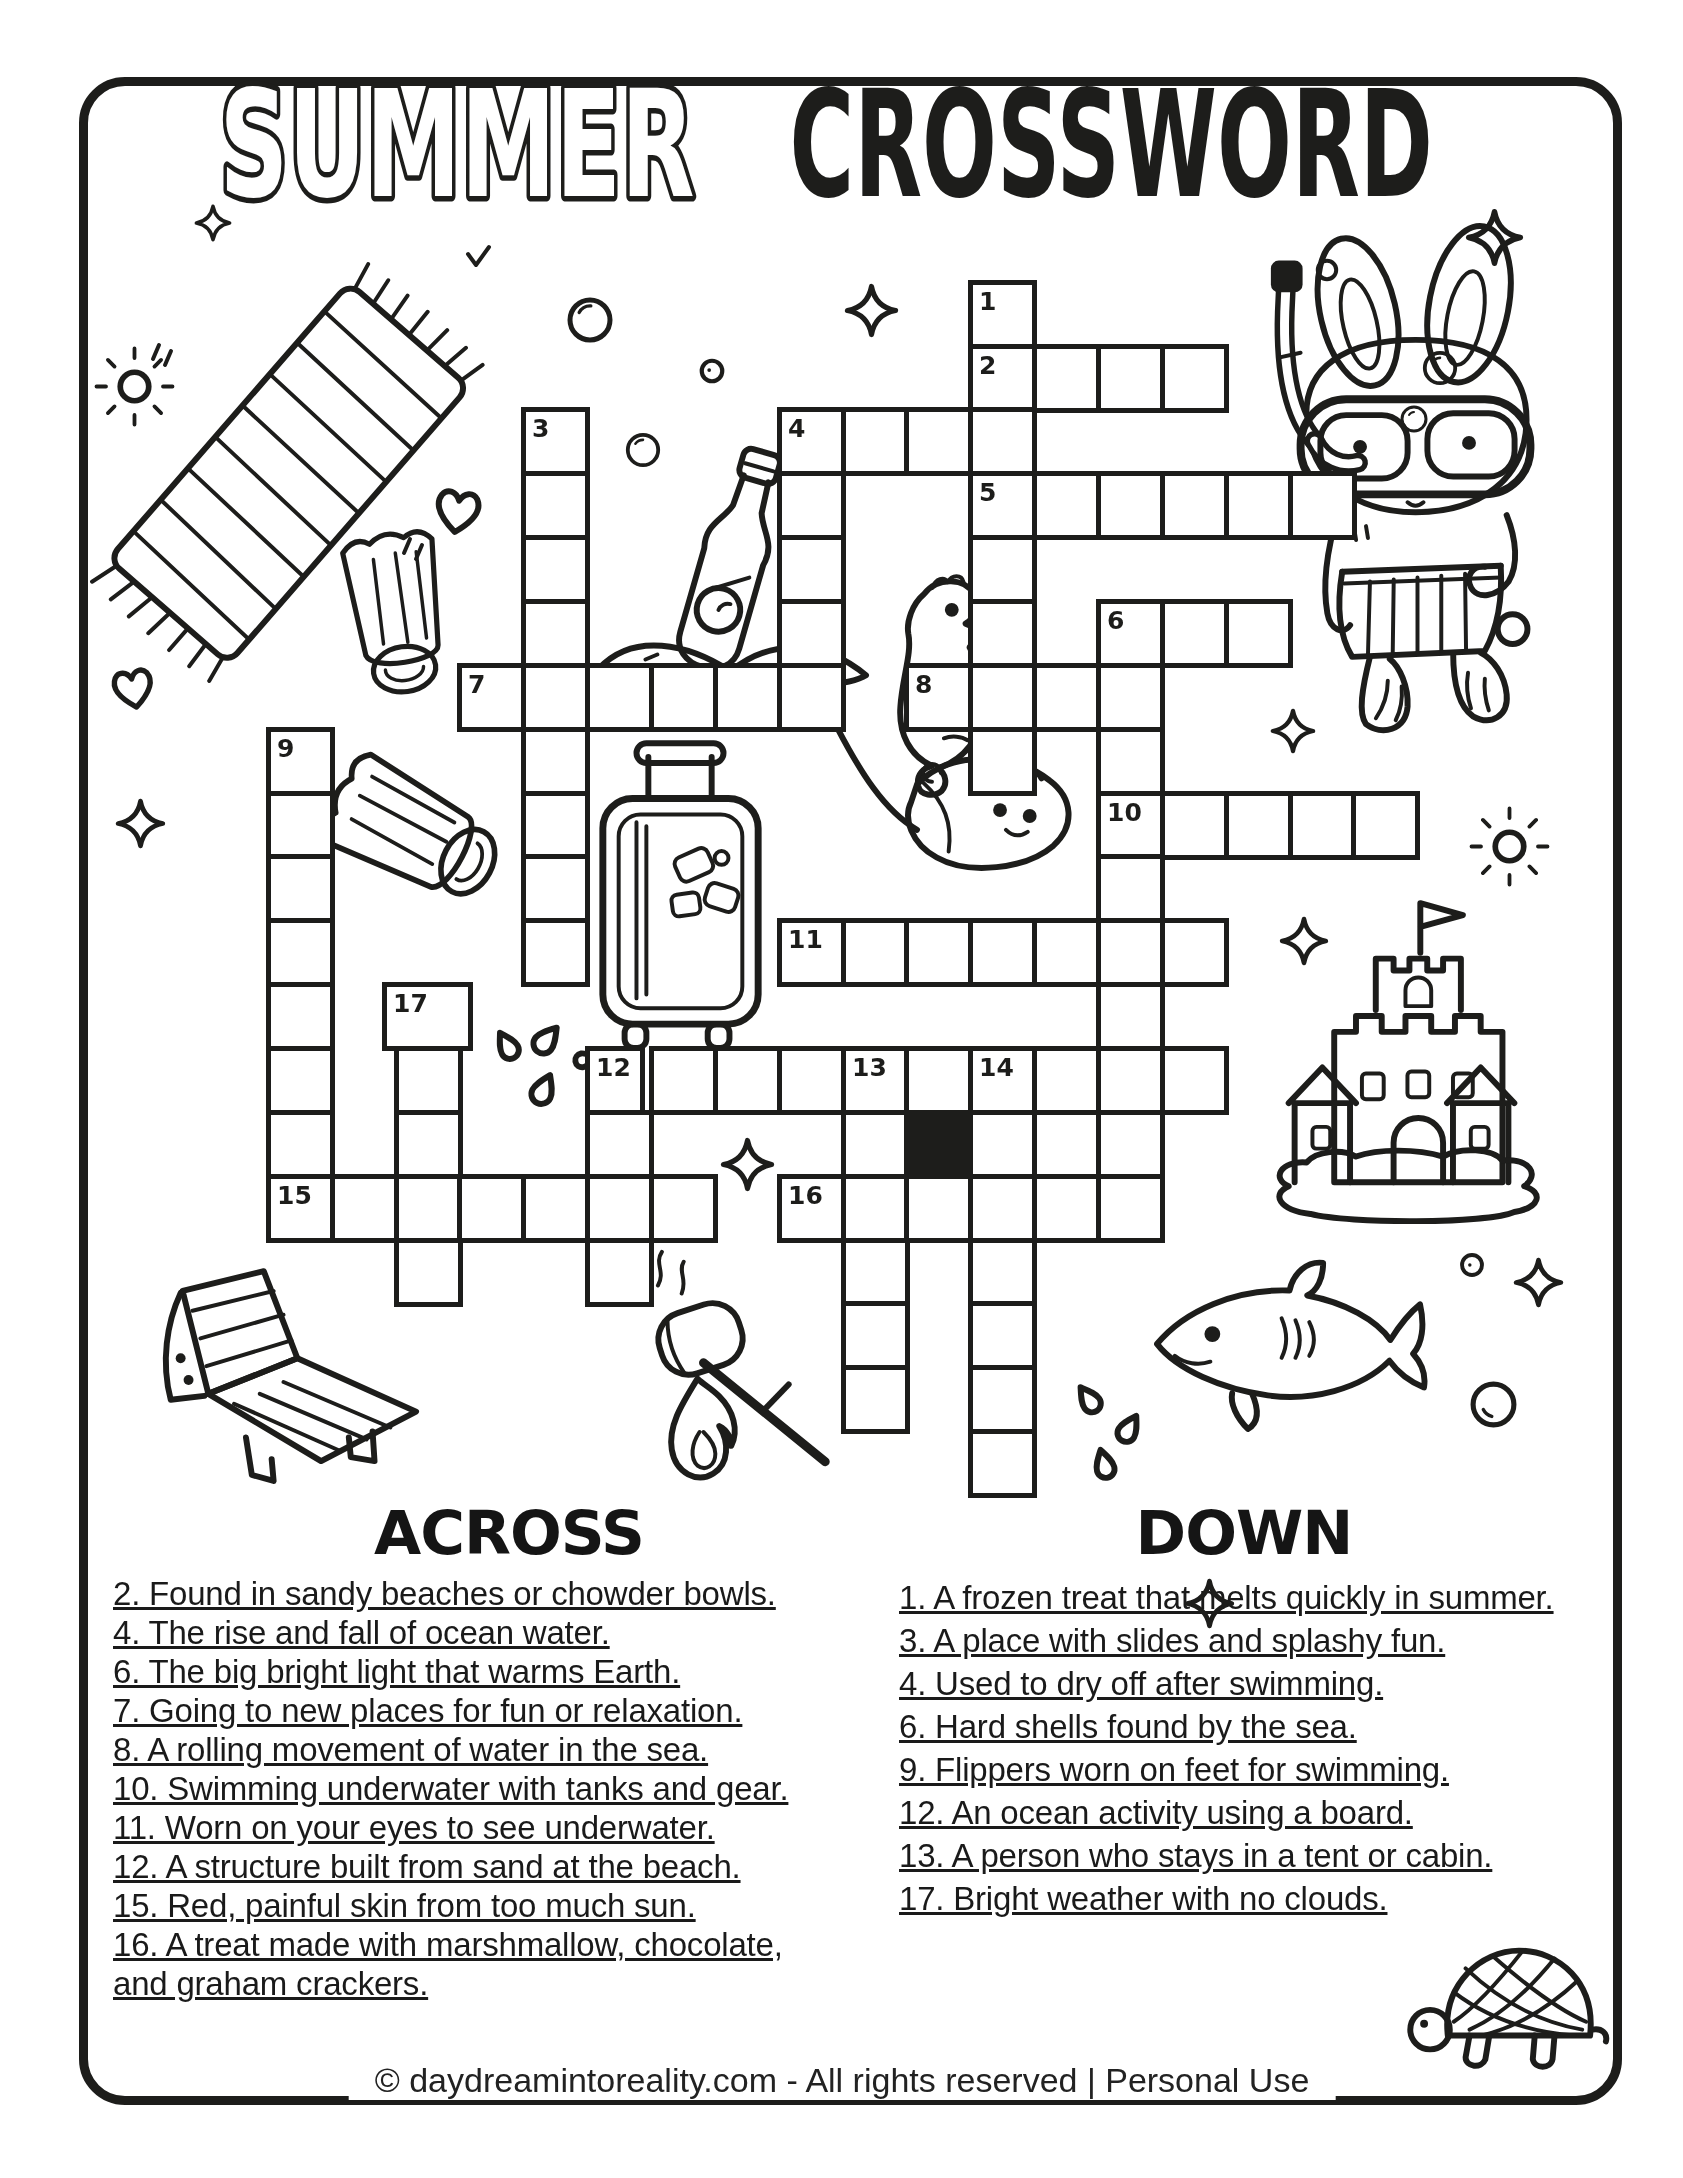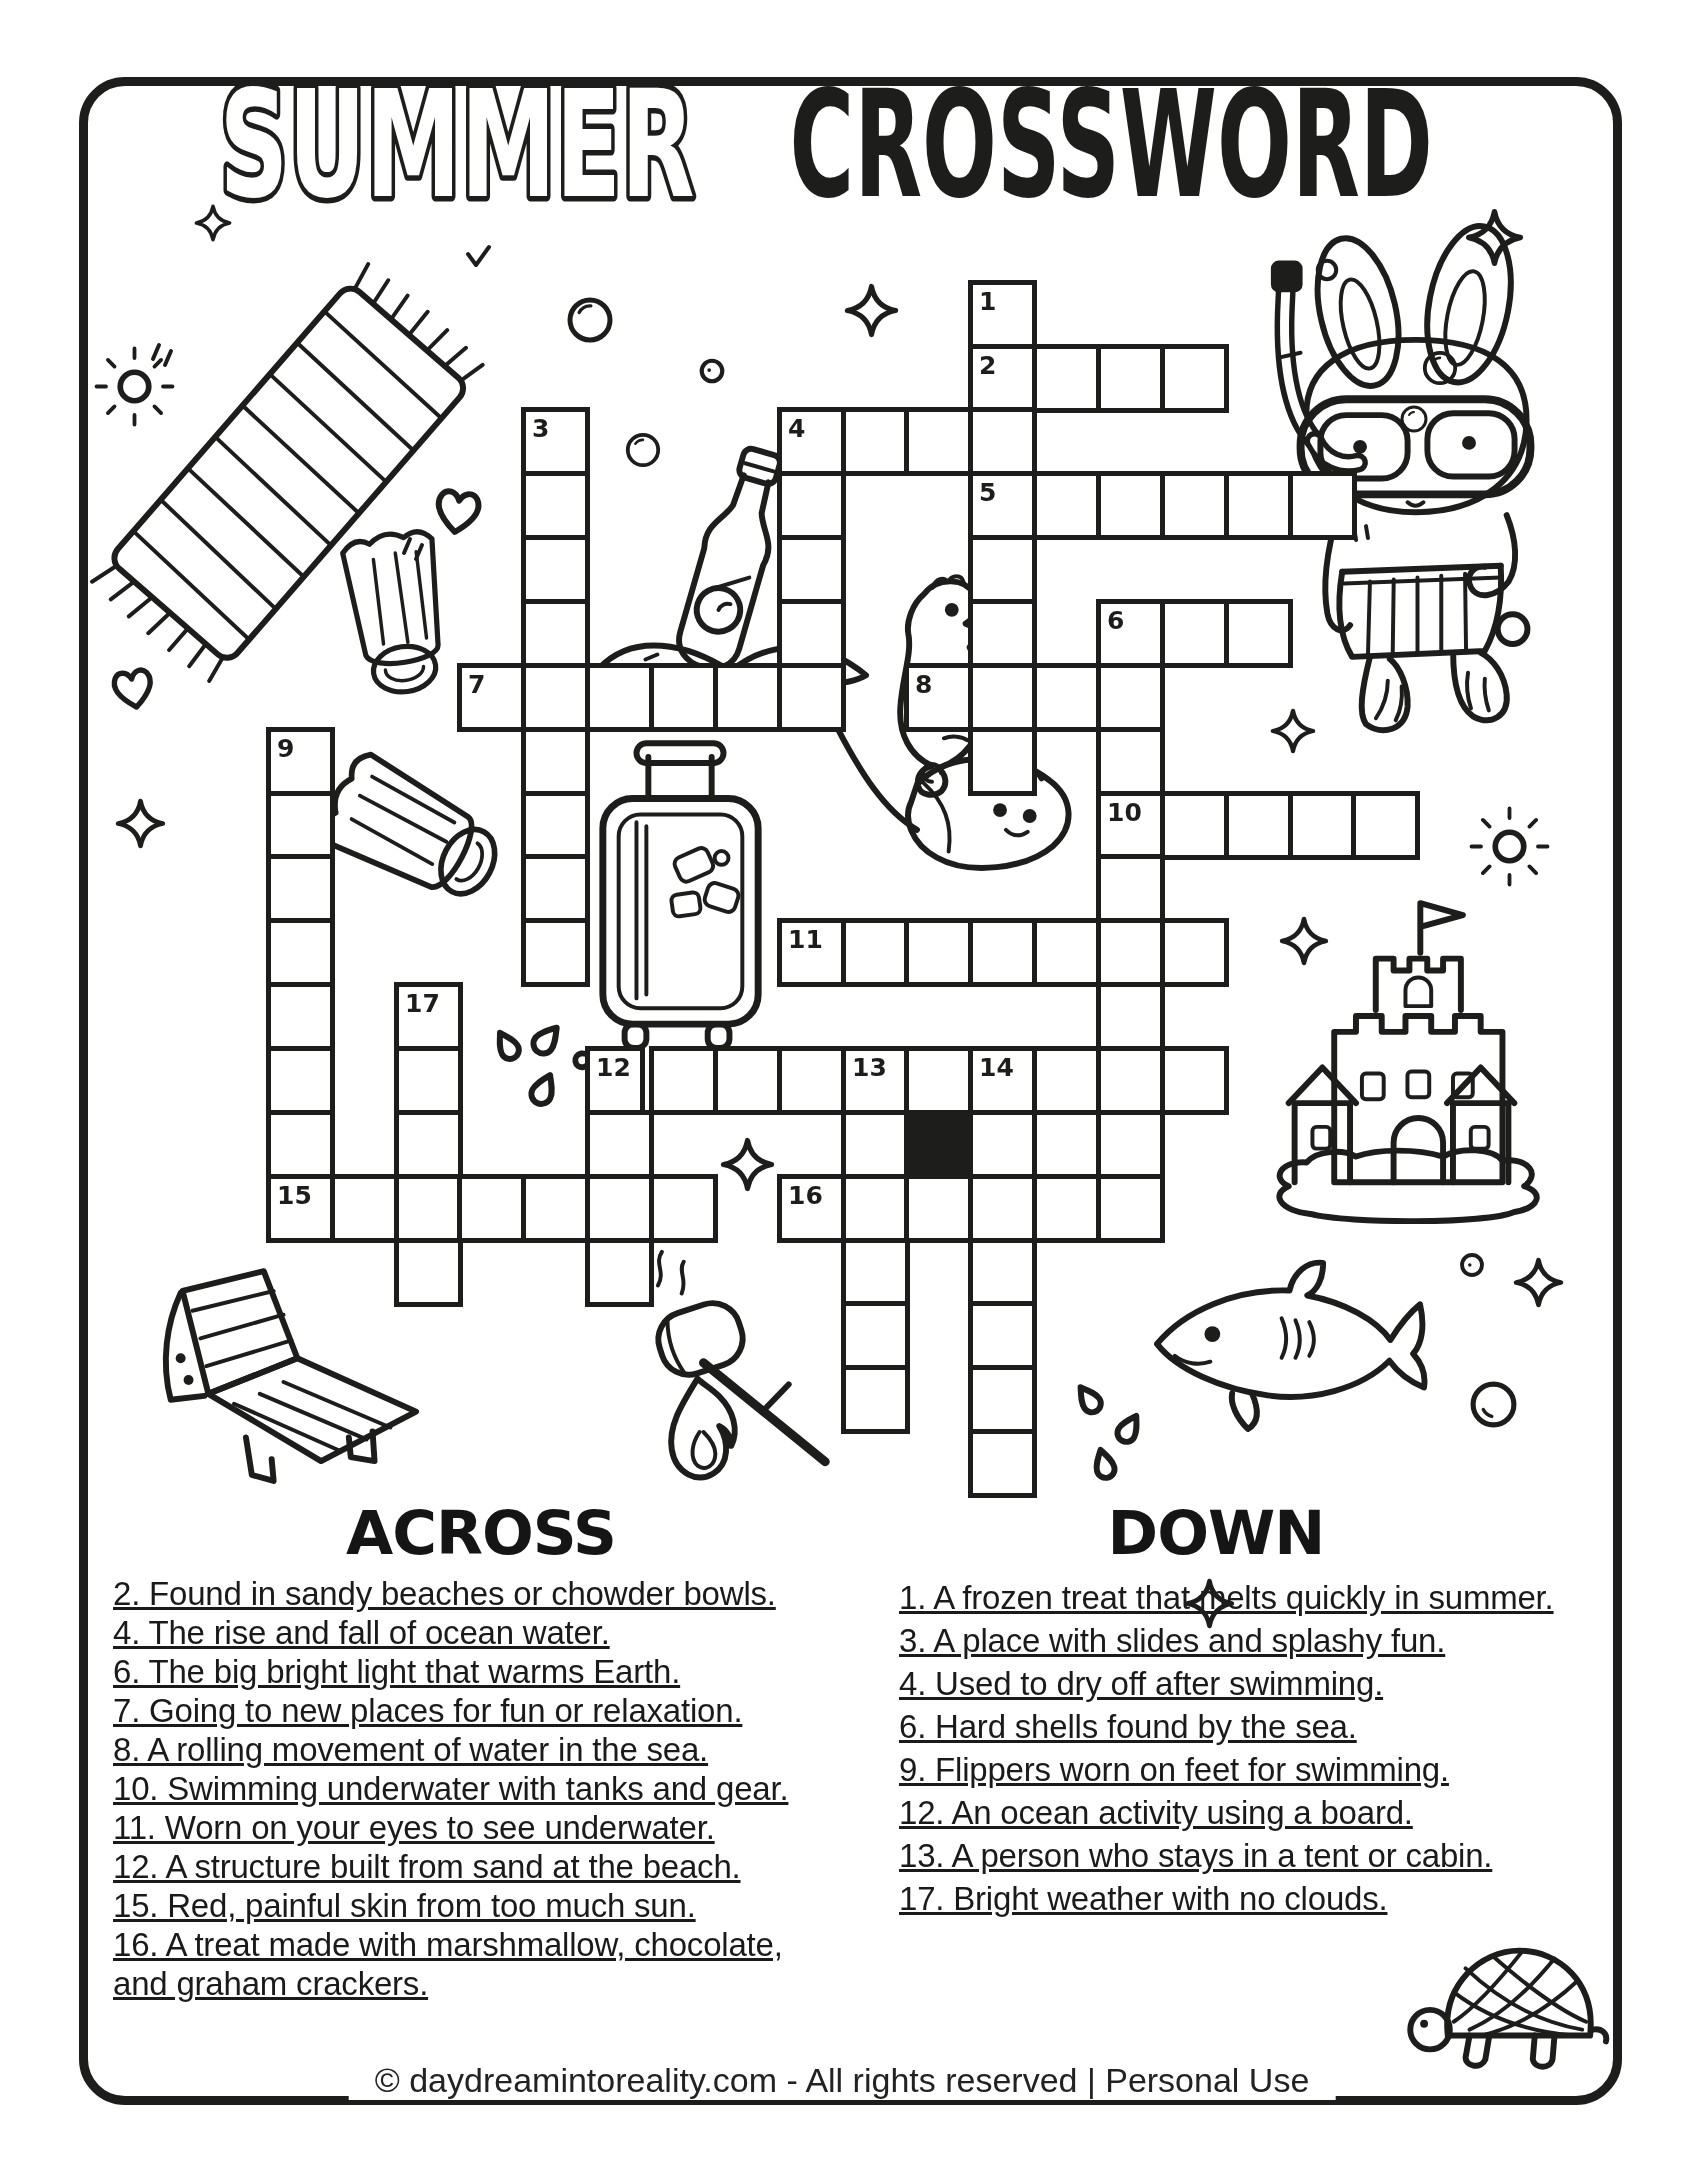--- a/index.html
+++ b/index.html
@@ -14,21 +14,21 @@
              stroke-linejoin:round;}
   .t-solid{fill:#1d1d1b;}
   
   #grid{position:absolute;left:0;top:0;width:100%;height:100%;z-index:5;}
   .cell{position:absolute;box-sizing:border-box;border:5px solid #1d1d1b;background:#fff;}
   .cell.black{background:#1d1d1b;}
   .cell .num{position:absolute;left:6px;top:2px;font-size:25px;font-weight:bold;
              font-family:"DejaVu Sans",sans-serif;color:#1d1d1b;}
   
   .heading{position:absolute;transform:translateX(-50%);font-family:"DejaVu Sans",sans-serif;
-           font-weight:900;font-size:61px;letter-spacing:-1px;color:#151515;}
+           font-weight:900;font-size:61px;letter-spacing:-1px;color:#151515;margin-left:28px;}
   .clue-list{position:absolute;margin:0;padding:0;list-style:none;font-size:33px;
              letter-spacing:-0.2px;color:#1a1a1a;text-decoration:underline;}
   #across-list{left:113px;top:1574px;width:707px;line-height:39px;}
   #down-list{left:899px;top:1576px;width:673px;line-height:43px;}
   .footer{position:absolute;left:842px;top:2061px;transform:translateX(-50%);
           background:#fff;padding:0 26px;font-size:34px;white-space:nowrap;z-index:9;
           color:#222;}
   
   .doodle{position:absolute;overflow:visible;z-index:1;}
   .doodle *{stroke:#1d1d1b;stroke-width:6;fill:none;stroke-linecap:round;stroke-linejoin:round;}
@@ -438,21 +438,21 @@
       <div class="cell" style="left: 585px; top: 1238px; width: 69px; height: 69px;"></div>
       <div class="cell" style="left: 841px; top: 1110px; width: 69px; height: 69px;"></div>
       <div class="cell" style="left: 841px; top: 1238px; width: 69px; height: 69px;"></div>
       <div class="cell" style="left: 841px; top: 1301px; width: 69px; height: 69px;"></div>
       <div class="cell" style="left: 841px; top: 1365px; width: 69px; height: 69px;"></div>
       <div class="cell" style="left: 968px; top: 1110px; width: 69px; height: 69px;"></div>
       <div class="cell" style="left: 968px; top: 1238px; width: 69px; height: 69px;"></div>
       <div class="cell" style="left: 968px; top: 1301px; width: 69px; height: 69px;"></div>
       <div class="cell" style="left: 968px; top: 1365px; width: 69px; height: 69px;"></div>
       <div class="cell" style="left: 968px; top: 1429px; width: 69px; height: 69px;"></div>
-      <div class="cell" style="left: 394px; top: 982px; width: 69px; height: 69px;">
+      <div class="cell" style="left: 382px; top: 982px; width: 91px; height: 69px;">
         <span class="num">17</span>
       </div>
       <div class="cell" style="left: 394px; top: 1046px; width: 69px; height: 69px;"></div>
       <div class="cell" style="left: 394px; top: 1110px; width: 69px; height: 69px;"></div>
       <div class="cell" style="left: 394px; top: 1238px; width: 69px; height: 69px;"></div>
       <div class="cell black" style="left: 904px; top: 1110px; width: 69px; height: 69px;"></div>
     </div>
 
   <div class="heading" style="left:481px;top:1497px">ACROSS</div>
   <div class="heading" style="left:1216px;top:1497px">DOWN</div>

